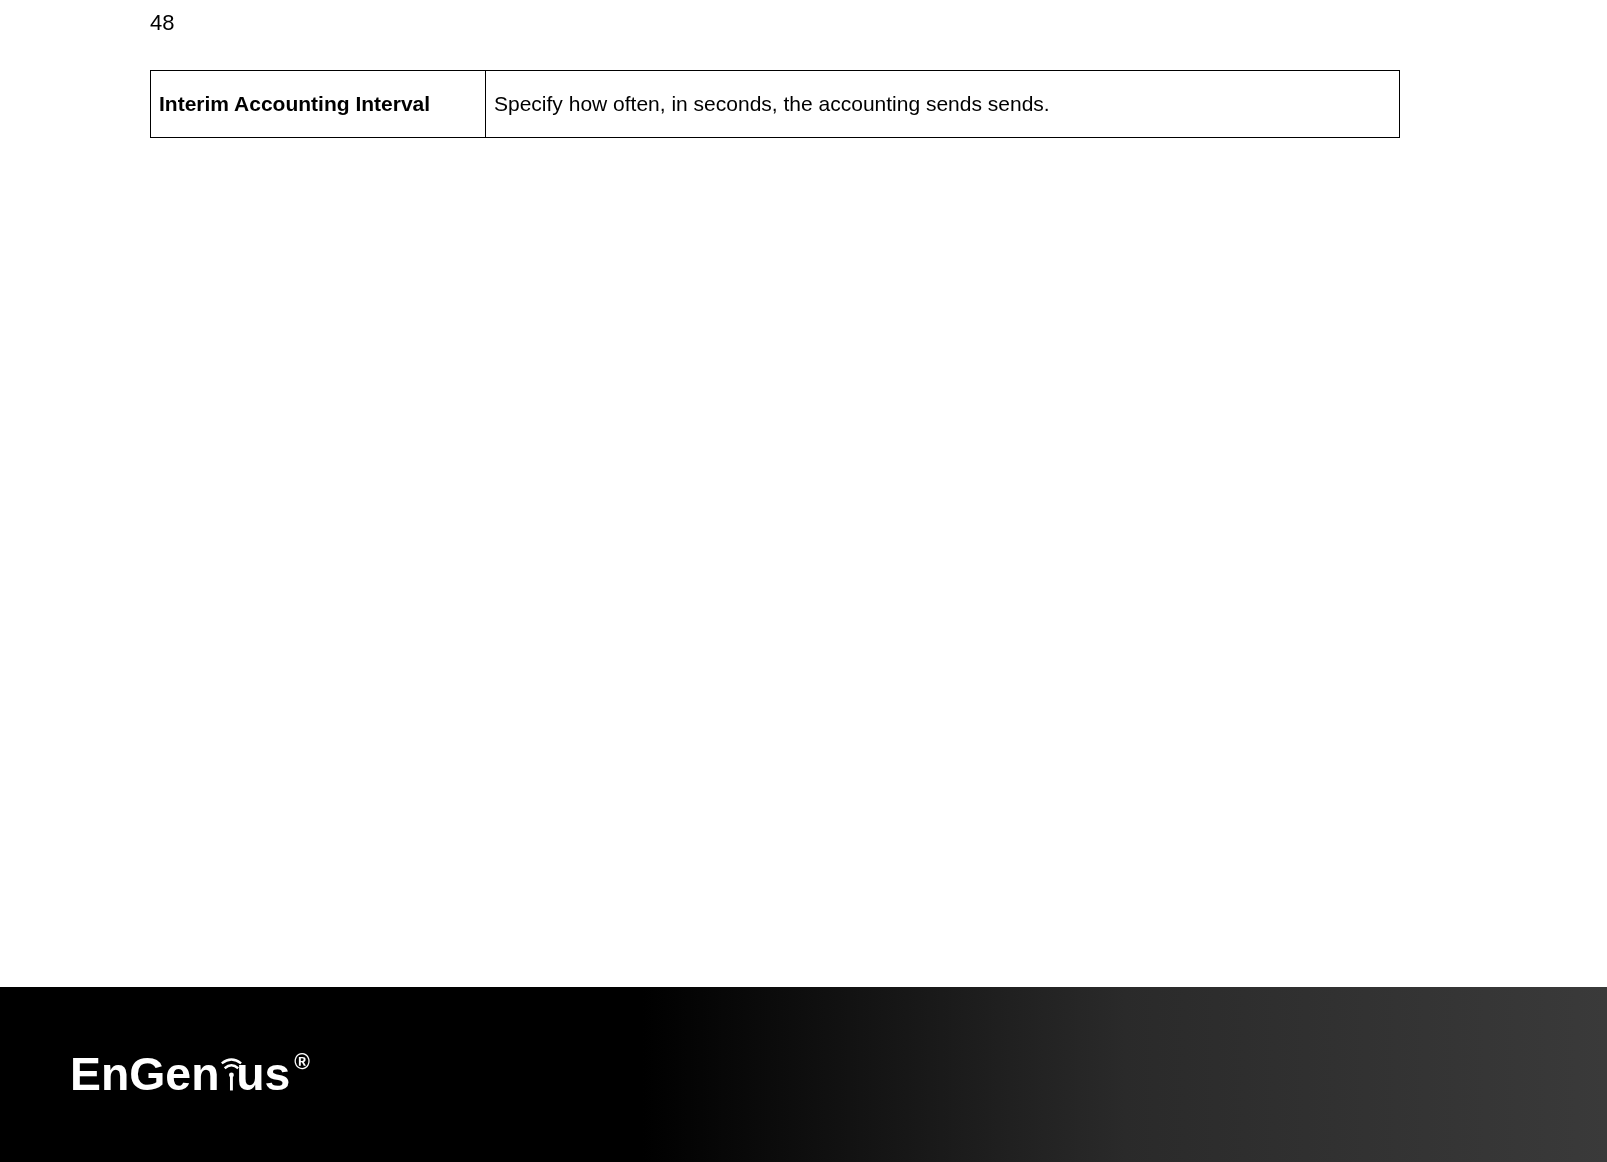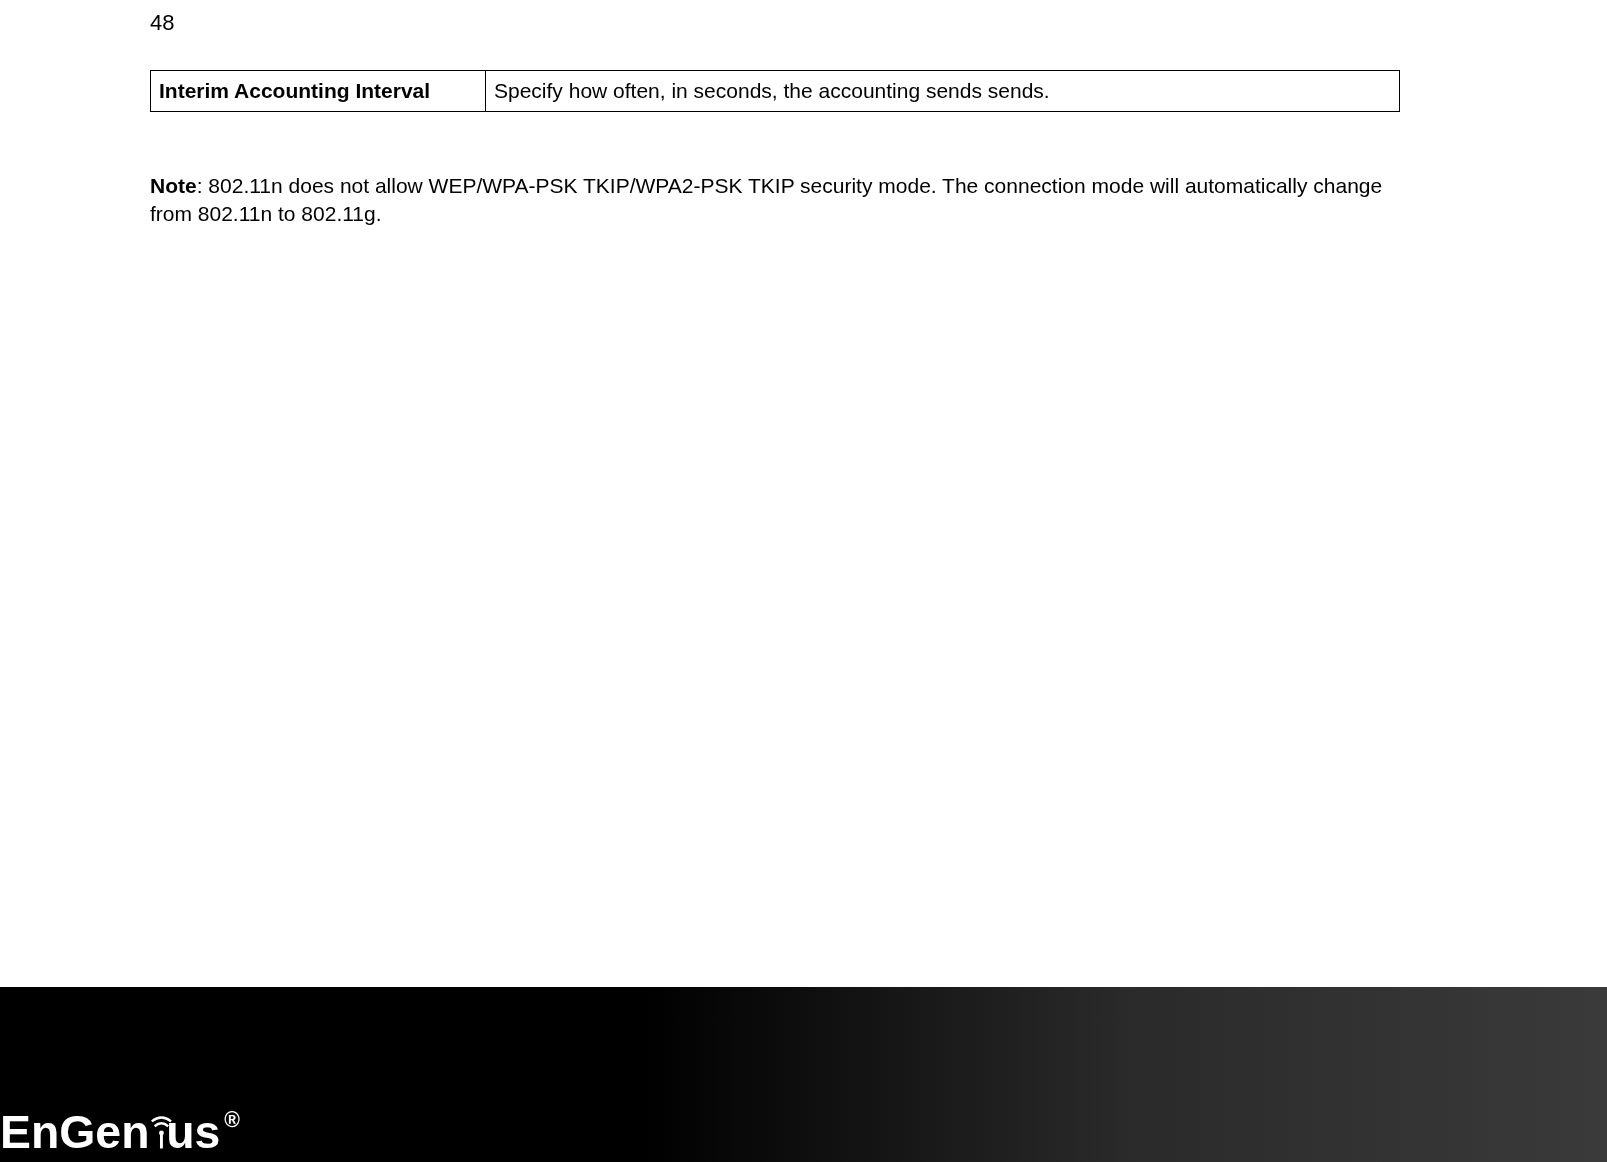--- a/index.html
+++ b/index.html
@@ -28,21 +28,21 @@
       left: 150px;
       width: 1250px;
     }
     .table {
       width: 100%;
       border-collapse: collapse;
       border: 1px solid #000;
     }
     .table td {
       border: 1px solid #000;
-      padding: 8px 8px;
+      padding: 21px 8px;
       font-size: 21px;
       vertical-align: middle;
     }
     .table td.label {
       width: 335px;
       font-weight: bold;
     }
     .note {
       margin-top: 60px;
       font-size: 21px;
@@ -53,21 +53,22 @@
       font-weight: bold;
     }
     .footer {
       position: absolute;
       bottom: 0;
       left: 0;
       width: 100%;
       height: 175px;
       background: linear-gradient(to right, #000000 0%, #000000 40%, #2a2a2a 70%, #3a3a3a 100%);
       display: flex;
-      align-items: flex-end;
+      align-items: center;
+      padding-left: 70px;
     }
     .logo {
       display: flex;
       align-items: center;
       color: #ffffff;
       fill: #ffffff;
     }
     .logo svg {
       height: 58px;
     }
@@ -80,23 +81,20 @@
 <div class="content">
   <table class="table">
     <tbody>
         <tr>
       <td class="label">Interim Accounting Interval</td>
       <td>Specify how often, in seconds, the accounting sends sends.</td>
     </tr>
   </tbody>
     </table>
 
-  <p class="note">
-    <span class="note-label">Note</span><span>:  802.11n does not allow WEP/WPA-PSK TKIP/WPA2-PSK TKIP security mode. The connection mode will automatically change from 802.11n to 802.11g.</span>
-  </p>
 </div>
 
 <div class="footer">
   <div class="logo">
     <svg viewBox="0 0 300 60">
       <text x="0" y="46" font-family="Arial, sans-serif" font-size="48" font-weight="600" fill="#ffffff">EnGen</text>
       <g transform="translate(149, 0)">
         <path d="M 8 18 Q 18 10 28 18" stroke="#ffffff" stroke-width="2.5" fill="none"></path>
         <path d="M 11 23 Q 18 17 25 23" stroke="#ffffff" stroke-width="2.5" fill="none"></path>
         <circle cx="18" cy="30" r="2.5" fill="#ffffff"></circle>

